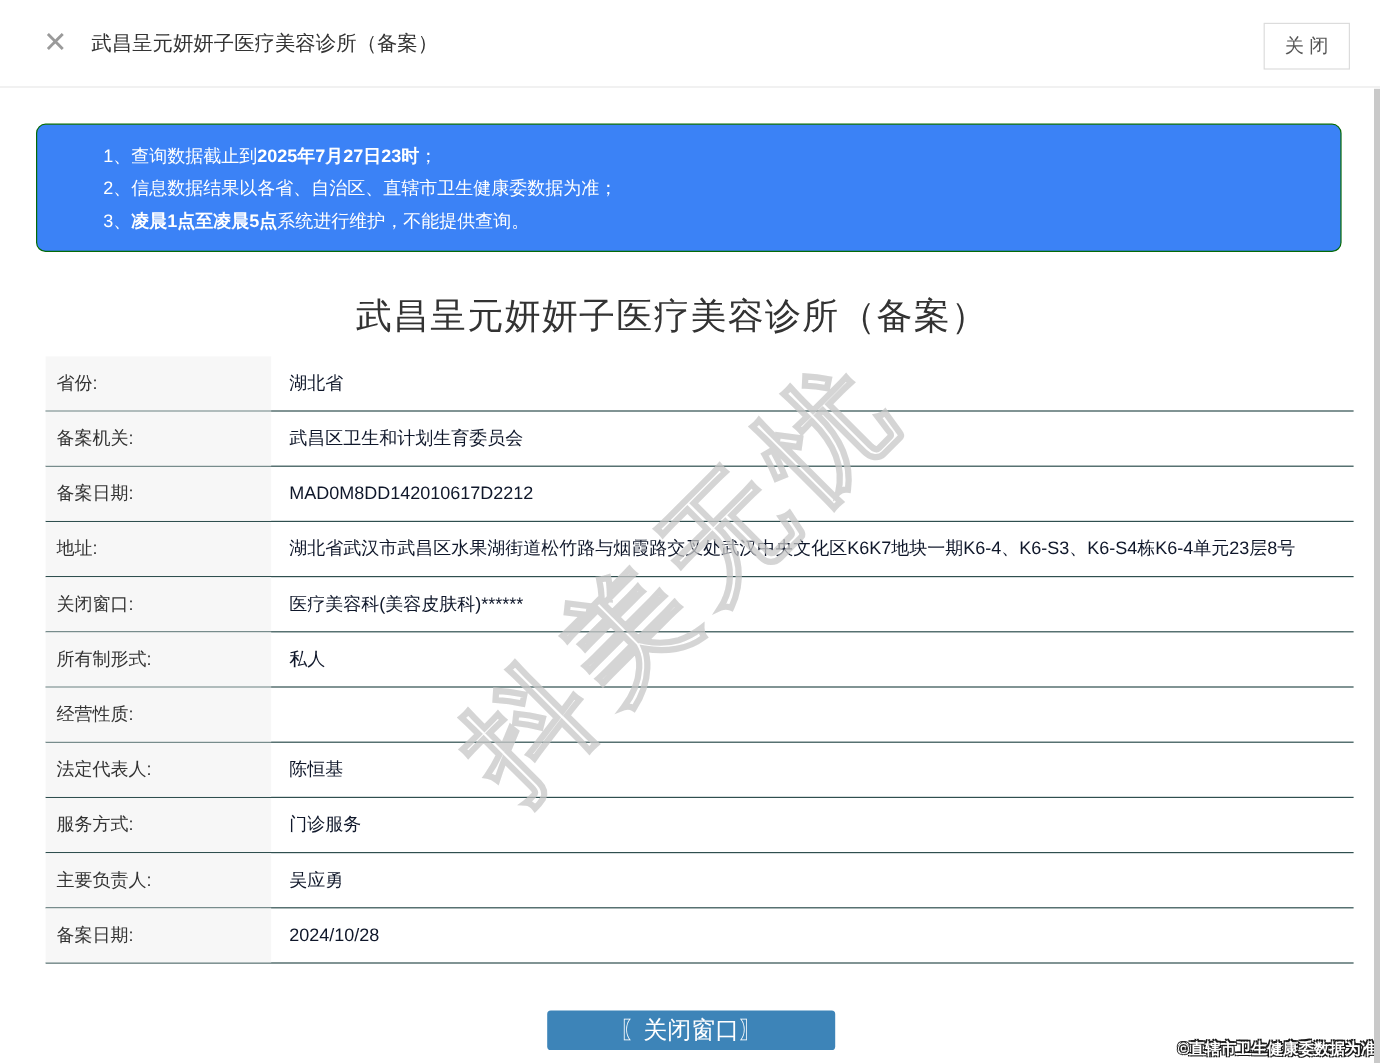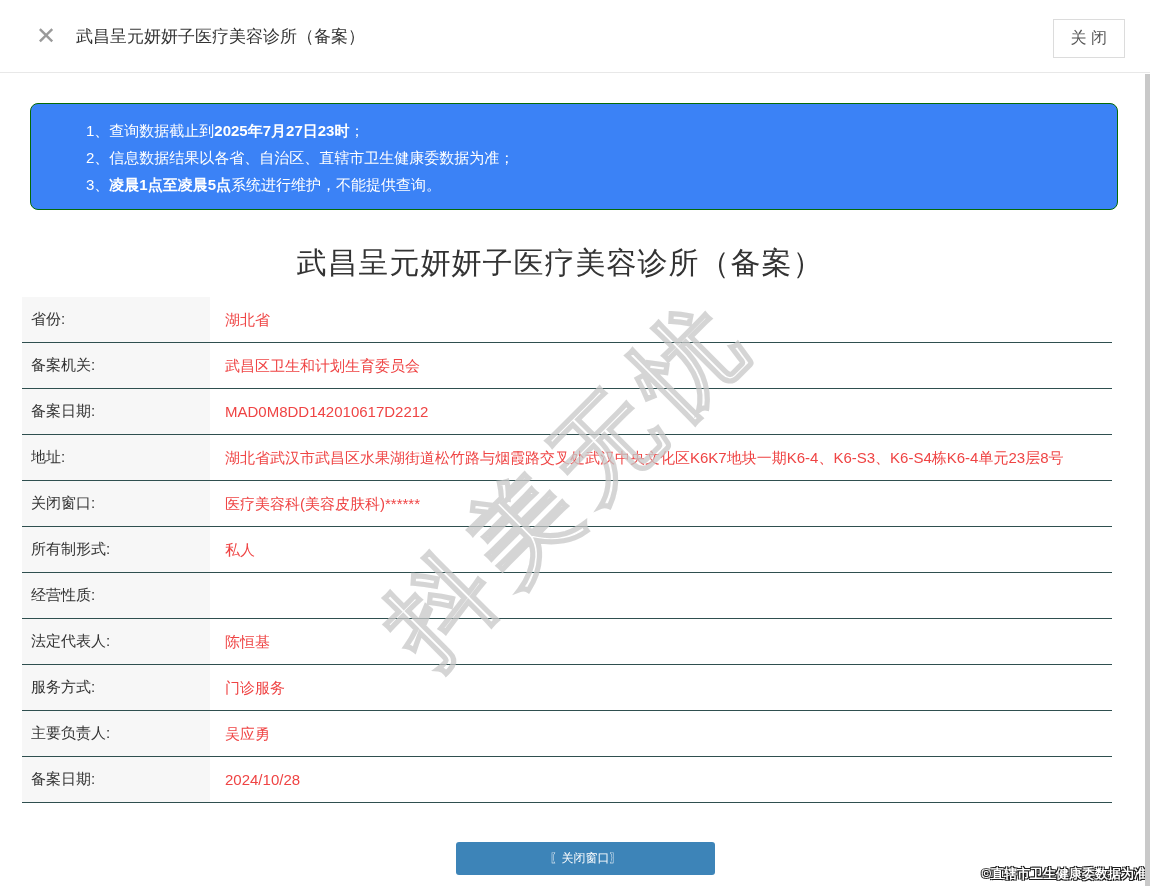--- a/index.html
+++ b/index.html
@@ -45,40 +45,40 @@
 
   
   .main-title {
     position: absolute; top: 243px; left: 0; right: 30px;
     text-align: center; font-size: 30px; color: #333; font-weight: 500;
     letter-spacing: 1px;
   }
 
   
   .info-table {
-    position: absolute; left: 22px; top: 297px; width: 1090px;
+    position: absolute; left: 38px; top: 297px; width: 1090px;
   }
   .row {
     display: flex; border-bottom: 1px solid #2f4f4f; min-height: 46px;
   }
   .row .cell-label {
     width: 188px; flex: 0 0 188px; background: #f7f7f7;
     display: flex; align-items: center; padding-left: 9px;
     font-size: 15px; color: #333;
   }
   .row .cell-value {
     flex: 1; display: flex; align-items: center; padding: 6px 10px 6px 15px;
-    font-size: 15px; color: #ef4444; line-height: 32px;
+    font-size: 15px; color: #0f172a; line-height: 32px;
   }
 
   
   .close-window-btn {
-    position: absolute; left: 456px; top: 842px; width: 259px; height: 33px;
+    position: absolute; left: 456px; top: 842px; width: 240px; height: 33px;
     background: #3d84b8; color: #fff; border: none; border-radius: 3px;
-    font-size: 12px; cursor: pointer; font-family: inherit;
+    font-size: 20px; cursor: pointer; font-family: inherit;
   }
 
   
   .watermark {
     position: absolute; left: 570px; top: 482px;
     transform: translate(-50%, -50%) rotate(-45deg);
     font-size: 102px; font-weight: bold; letter-spacing: 14px;
     color: transparent; -webkit-text-stroke: 2px #c8c8c8;
     white-space: nowrap; pointer-events: none; opacity: 0.75;
   }

